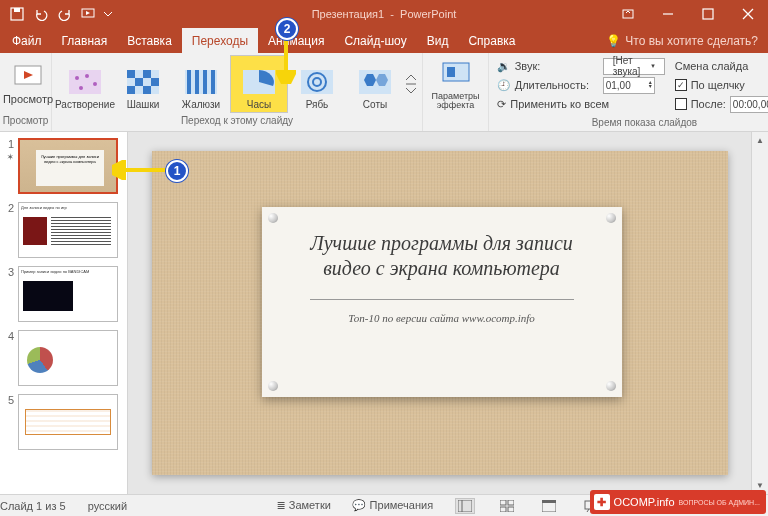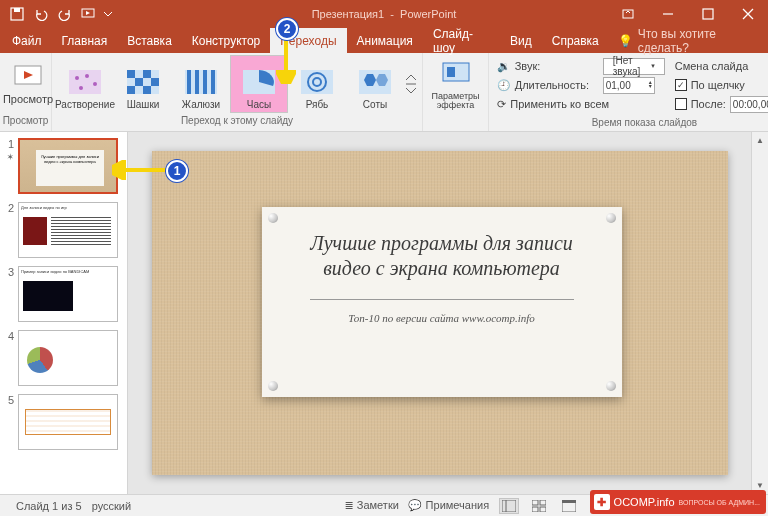--- a/index.html
+++ b/index.html
@@ -19,21 +19,21 @@
 .ribbontabs .tab.active { background:#f1f1f1; color:#b7472a; }
 .ribbontabs .spacer { flex:1; }
 .ribbontabs .tell { display:flex; align-items:center; gap:4px; padding:0 10px; color:#f5d3ca; }
 
 
 .ribbon { height:79px; background:#f1f1f1; border-bottom:1px solid #d4d4d4; display:flex; font-size:11px; color:#444; }
 .group { border-right:1px solid #e1e1e1; display:flex; flex-direction:column; }
 .group .items { flex:1; display:flex; align-items:center; padding:2px 4px; }
 .group .label { height:16px; text-align:center; font-size:10px; color:#6b6b6b; }
 .bigbtn { width:58px; height:58px; display:flex; flex-direction:column; align-items:center; justify-content:flex-end; gap:2px; cursor:pointer; padding:2px; border:1px solid transparent; }
-.bigbtn.selected { background:#f9a8d4; border:1px solid #c7c7c7; }
+.bigbtn.selected { background:#fde047; border:1px solid #c7c7c7; }
 .bigbtn .ico { width:32px; height:32px; display:flex; align-items:center; justify-content:center; }
 .bigbtn .lbl { font-size:10px; text-align:center; line-height:1; }
 .previewbtn { width:48px; display:flex; flex-direction:column; align-items:center; justify-content:center; gap:2px; cursor:pointer; }
 .timinggroup .items { flex-direction:column; align-items:flex-start; gap:1px; padding:4px 8px; }
 .timingrow { display:flex; align-items:center; gap:4px; height:18px; }
 .timingrow .lbl { width:84px; }
 .spin { width:52px; height:17px; background:#fff; border:1px solid #ababab; display:flex; align-items:center; padding:0 2px; font-size:10px; }
 .combo { width:62px; height:17px; background:#fff; border:1px solid #ababab; display:flex; align-items:center; padding:0 9px; font-size:10px; }
 .chk { width:12px; height:12px; border:1px solid #333; background:#fff; display:inline-flex; align-items:center; justify-content:center; font-size:9px; }
 
@@ -52,21 +52,21 @@
 .card .pin { position:absolute; width:10px; height:10px; border-radius:50%; background:radial-gradient(circle at 30% 30%,#fff,#c8c8c8 60%,#888); }
 .card .pin.tl{top:6px;left:6px}.card .pin.tr{top:6px;right:6px}.card .pin.bl{bottom:6px;left:6px}.card .pin.br{bottom:6px;right:6px}
 .card h1 { font-family:Georgia,serif; font-size:20px; font-weight:normal; text-align:center; color:#3b3b3b; padding:24px 28px 6px; line-height:1.25; font-style:italic; }
 .card hr { margin:12px 48px; border:none; border-top:1px solid #999; }
 .card p { font-family:Georgia,serif; font-size:11px; text-align:center; color:#555; font-style:italic; }
 .scrollbar { width:17px; background:#f0f0f0; border-left:1px solid #d4d4d4; position:relative; }
 .scrollbar .up,.scrollbar .down{height:17px;display:flex;align-items:center;justify-content:center;font-size:8px;color:#666;}
 .scrollbar .down{position:absolute;bottom:0;width:100%;}
 
 
-.status { height:22px; background:#f1f1f1; border-top:1px solid #d4d4d4; display:flex; align-items:center; font-size:11px; color:#555; padding:0 16px; gap:10px;text-align:right; }
+.status { height:22px; background:#f1f1f1; border-top:1px solid #d4d4d4; display:flex; align-items:center; font-size:11px; color:#555; padding:0 0; gap:22px;text-align:right; }
 .status .spacer { flex:1; }
 .status .viewbtn { width:20px; height:16px; border:1px solid transparent; display:inline-flex; align-items:center; justify-content:center; cursor:pointer; }
 .status .viewbtn.active { background:#e1e1e1; border-color:#c4c4c4; }
 .zoom { display:flex; align-items:center; gap:4px; }
 .zoom .track { width:82px; height:3px; background:#c4c4c4; position:relative; }
 .zoom .thumb { position:absolute; left:26px; top:-4px; width:7px; height:11px; background:#888; }
 
 
 .callout { position:absolute; width:22px; height:22px; border-radius:50%; background:#2453c6; border:2px solid #fff; box-shadow:0 0 0 1px #2453c6; color:#fff; font-weight:bold; font-size:12px; display:flex; align-items:center; justify-content:center; z-index:50; }
 .arrow { position:absolute; z-index:49; }
@@ -136,21 +136,20 @@
           <path d="M1 1 L11 11 M11 1 L1 11" stroke="#fff" stroke-width="1.3"></path>
         </svg>
       </div>
   </div>
 </div>
 
 <div class="ribbontabs">
   <div class="tab">Файл</div>
   <div class="tab">Главная</div>
   <div class="tab">Вставка</div>
-  <div class="tab">Конструктор</div>
   <div class="tab active">Переходы</div>
   <div class="tab">Анимация</div>
   <div class="tab">Слайд-шоу</div>
   <div class="tab">Вид</div>
   <div class="tab">Справка</div>
   <div class="spacer"></div>
   <div class="tell">
       <span>💡</span>
       <span>Что вы хотите сделать?</span>
     </div>

